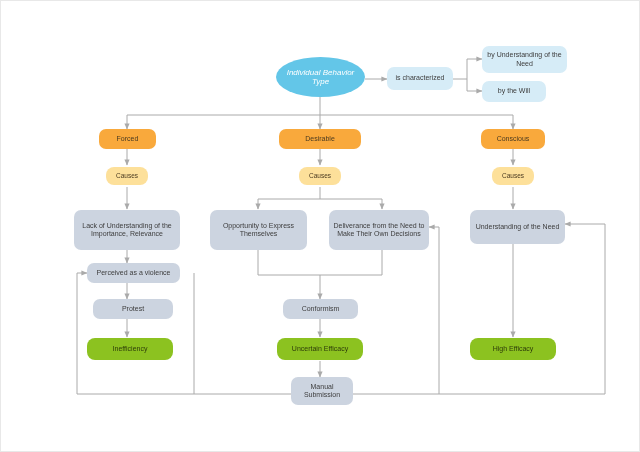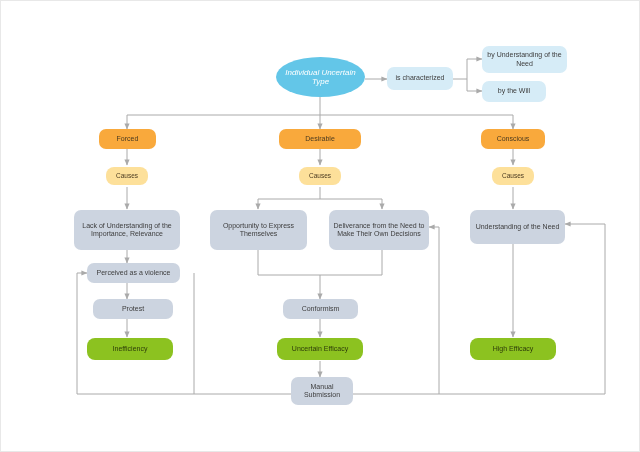--- a/index.html
+++ b/index.html
@@ -135,21 +135,21 @@
 
       <path d="M438,393 L438,226 L428,226" marker-end="url(#ah)"></path>
 
       <path d="M604,393 L604,223 L564,223" marker-end="url(#ah)"></path>
 
       <path d="M290,393 L352,393"></path>
     </g>
   </svg>
 
   <div class="node n-root" style="left:275px; top:56px; width:89px; height:40px;">
-    <span>Individual Uncertain Type</span>
+    <span>Individual Behavior Type</span>
   </div>
 
   <div class="node n-lightblue" style="left:386px; top:66px; width:66px; height:23px;">
     <span>is characterized</span>
   </div>
 
   <div class="node n-lightblue" style="left:481px; top:45px; width:85px; height:27px;">
     <span>by Understanding of the Need</span>
   </div>
 

